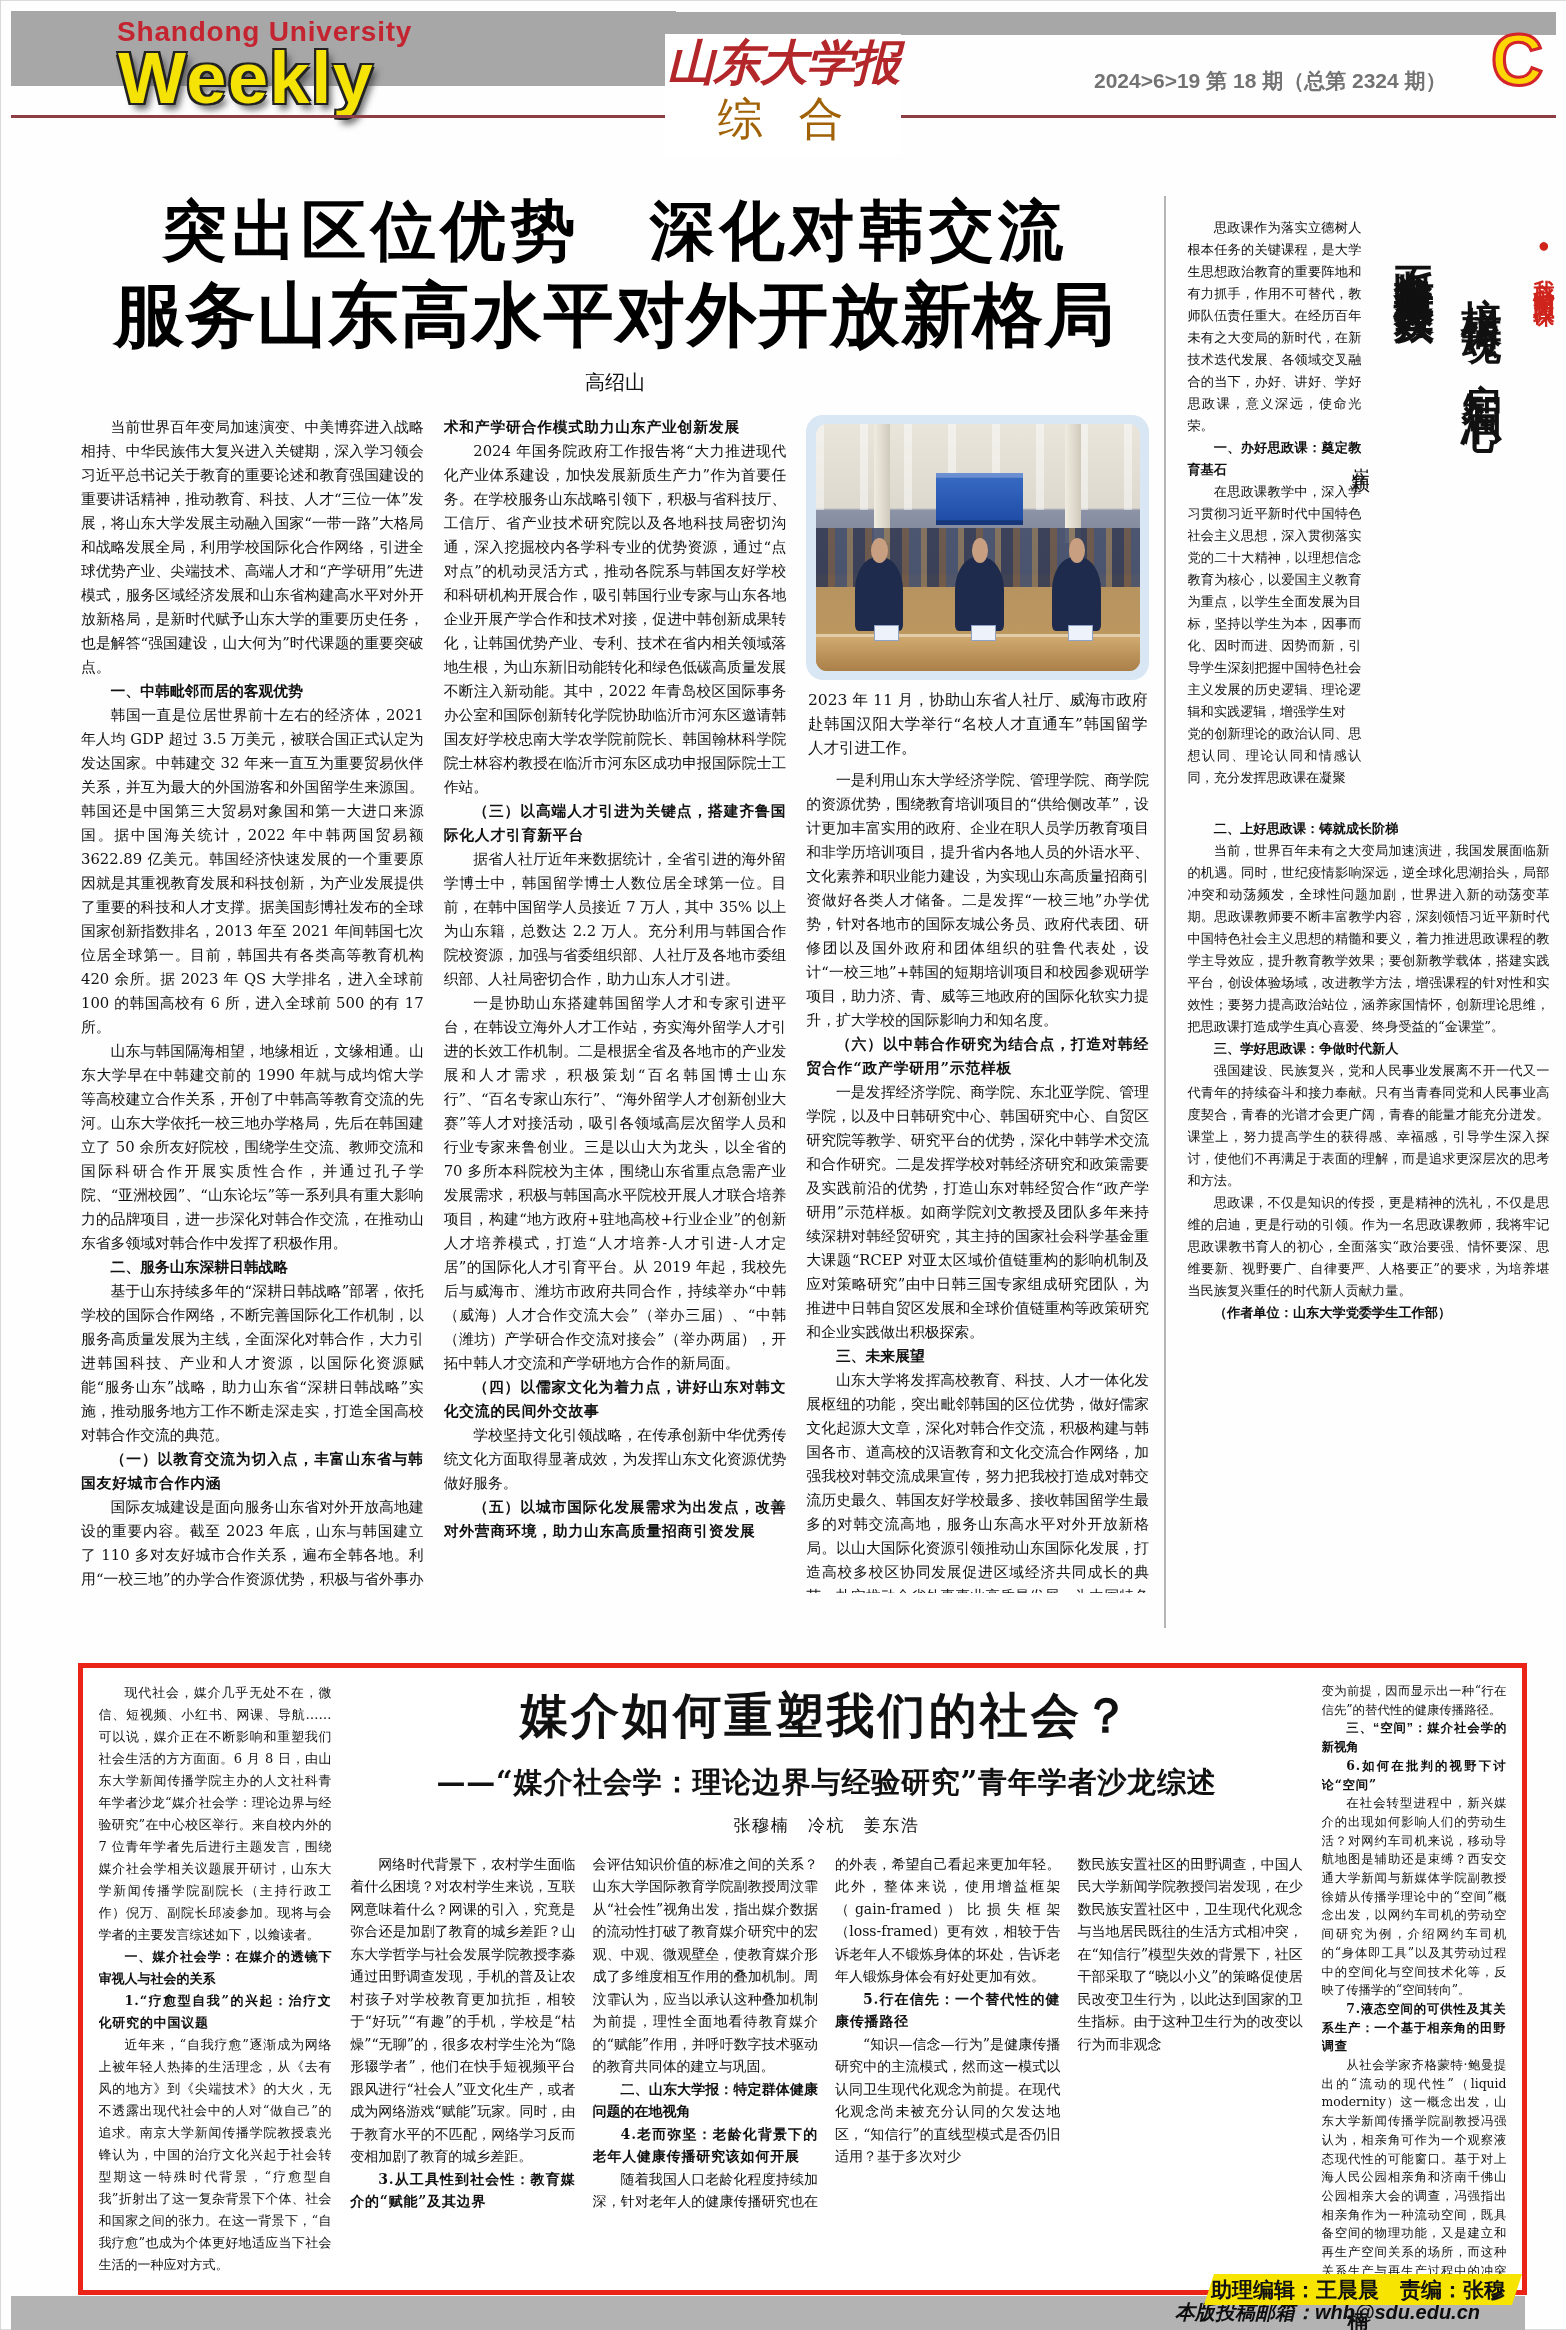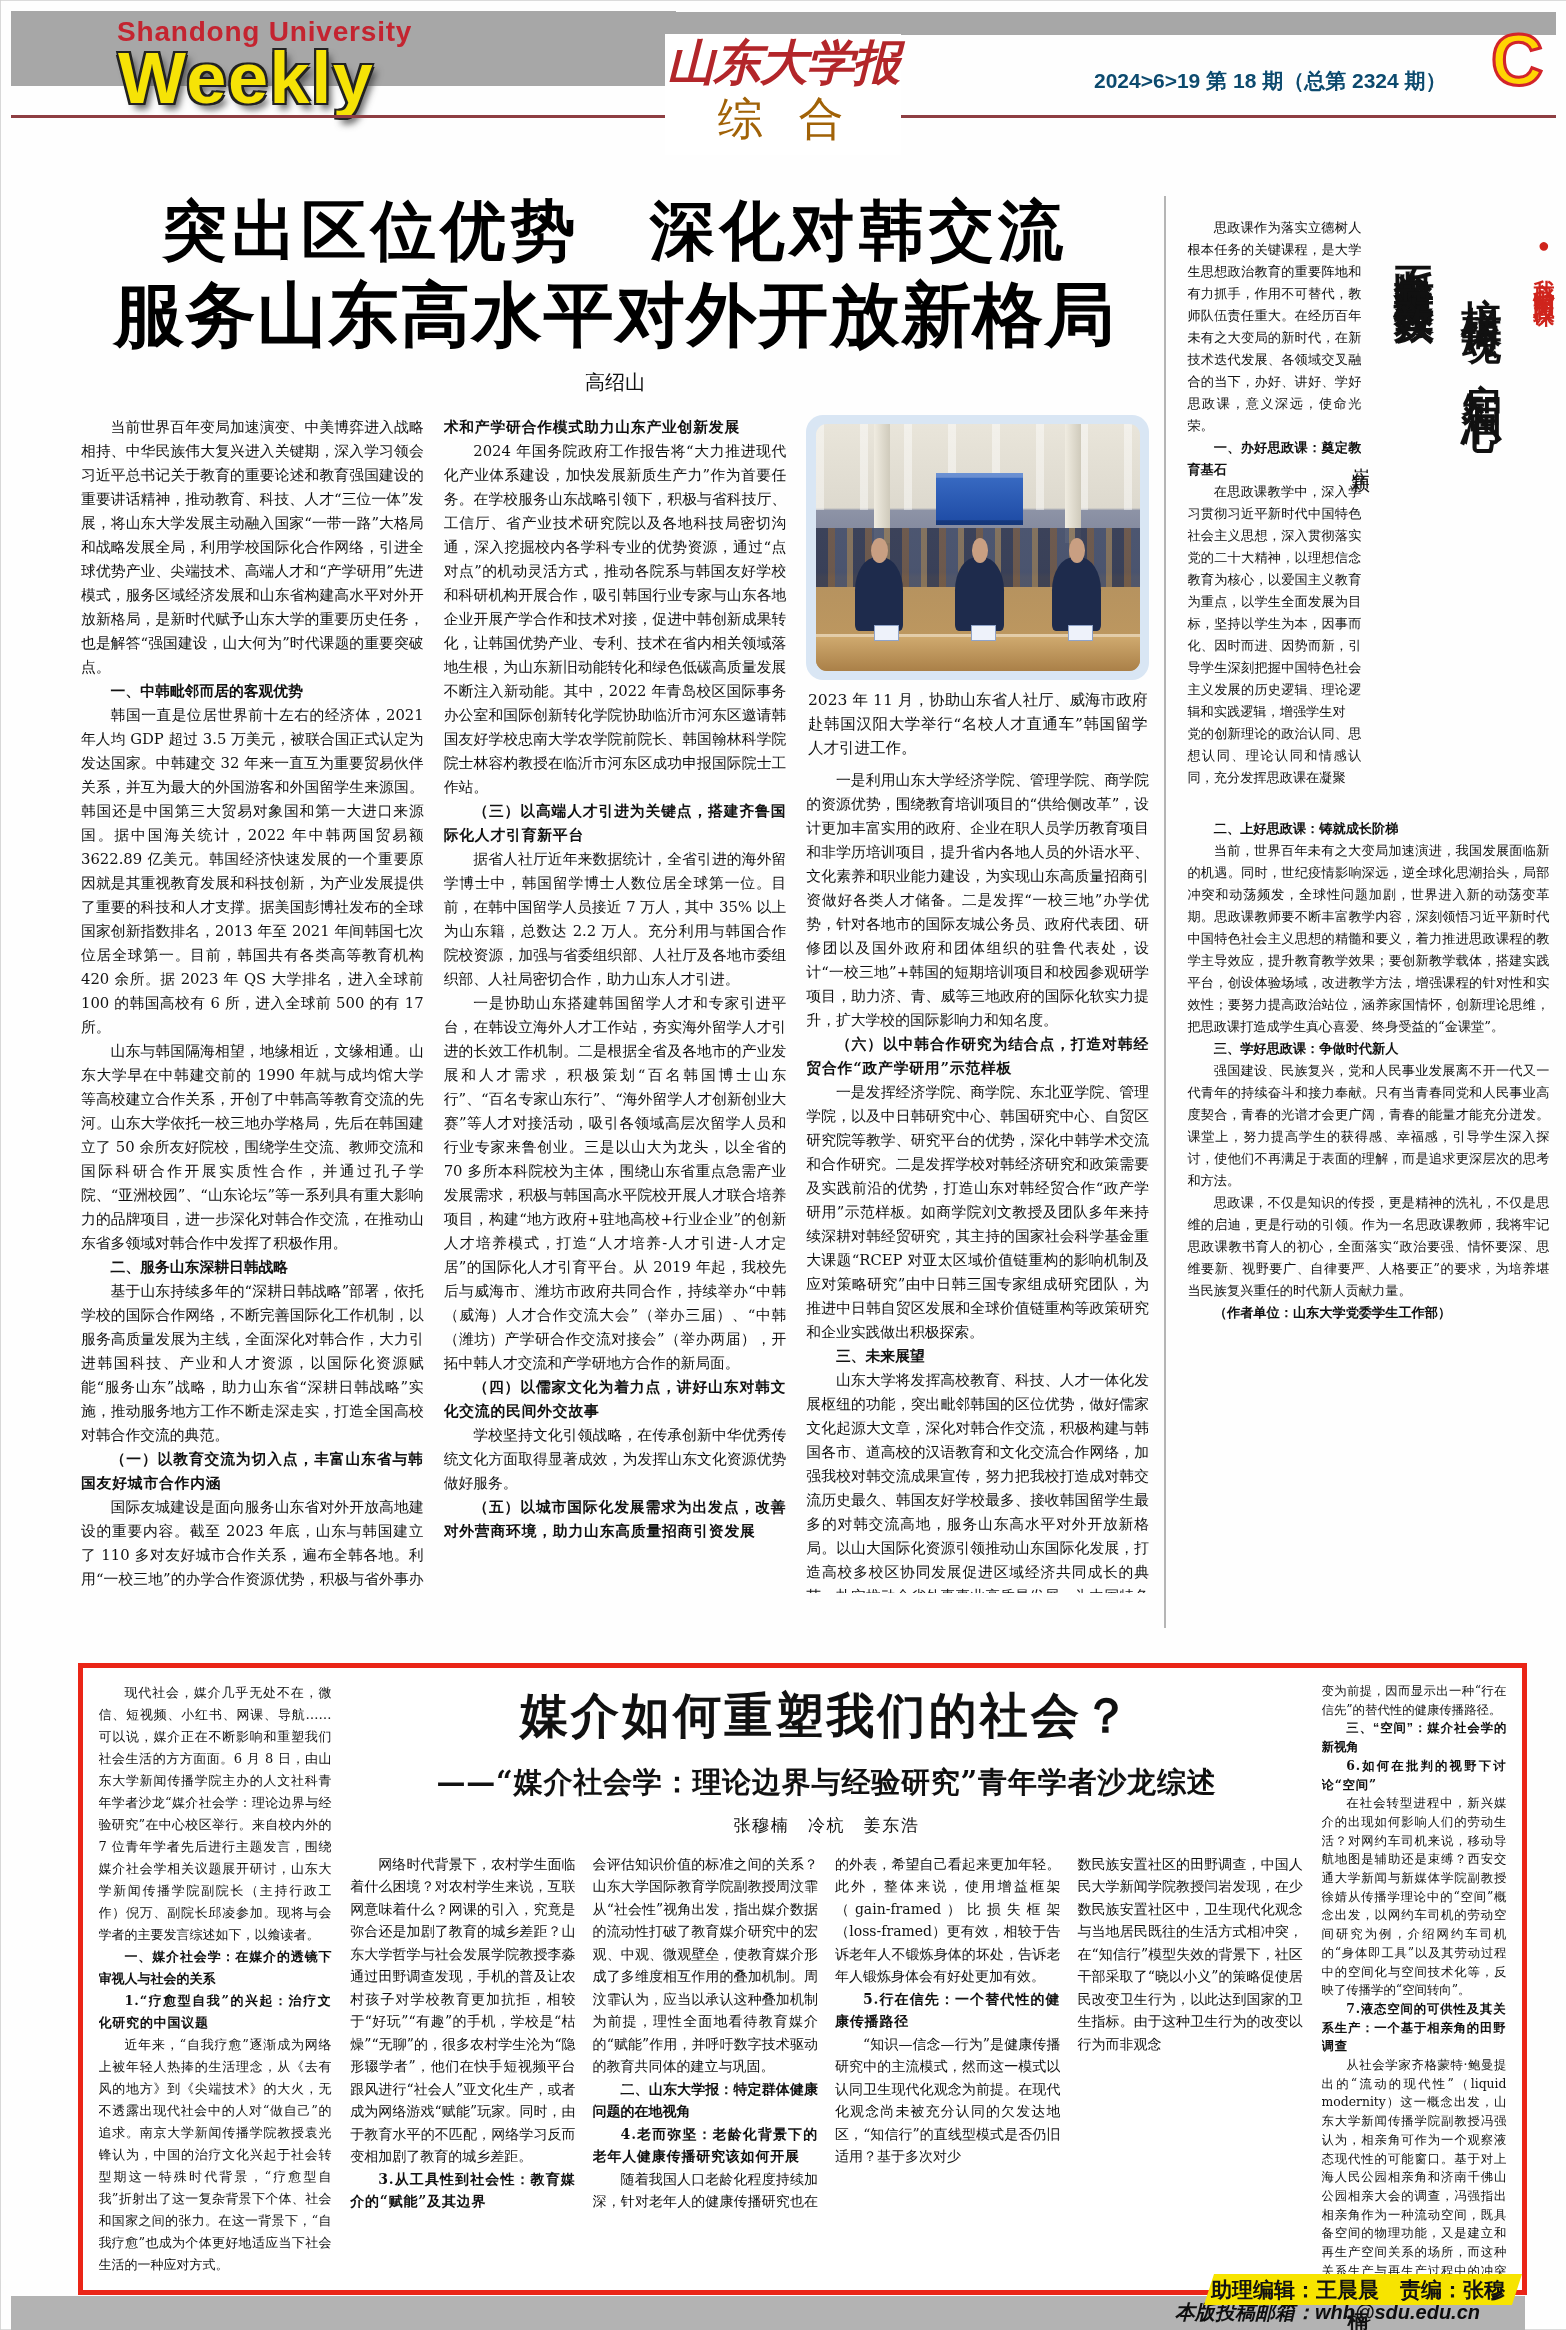--- a/index.html
+++ b/index.html
@@ -13,21 +13,21 @@
            font-weight:bold;font-size:28px;color:#c42430;letter-spacing:0.8px;}
   .logo-weekly{position:absolute;left:118px;top:37px;font-family:"Liberation Sans",sans-serif;
            font-weight:bold;font-size:72px;color:#f6e306;letter-spacing:1.6px;
            text-shadow:-2.3px -2.3px 0 #222,2.3px -2.3px 0 #222,-2.3px 2.3px 0 #222,2.3px 2.3px 0 #222,4.7px 6.2px 7.8px rgba(60,60,60,.8);}
   .red-rule{position:absolute;left:11px;top:115px;width:1545px;height:3.1px;background:#8e3e42;}
   .masthead-box{position:absolute;left:665px;top:34px;width:236px;height:121px;background:#fff;z-index:3;text-align:center;}
   .paper-name{font-size:48px;font-weight:bold;font-style:italic;color:#b3262a;line-height:51px;margin-top:3.1px;
               font-family:"DejaVu Serif",serif;letter-spacing:-1.6px;}
   .section-name{font-size:45px;letter-spacing:36px;color:#a16207;margin-top:6.2px;margin-left:31px;line-height:50px;}
   .issue-info{position:absolute;left:1094px;top:67px;font-family:"Liberation Sans",sans-serif;
-              font-weight:bold;font-size:21px;color:#0c4a6e;}
+              font-weight:bold;font-size:21px;color:#737373;}
   .page-letter{position:absolute;left:1491px;top:18.7px;font-family:"Liberation Sans",sans-serif;
               font-weight:bold;font-size:72px;color:#ffd503;-webkit-text-stroke:3.1px #d2242a;
               text-shadow:0 0 1.6px #d2242a;}
   
   .blk{margin:0;text-align:justify;}
   .blk.p{text-indent:2em;}
   .blk.cont{text-indent:0;}
   .blk.sig{text-indent:2em;font-weight:bold;}
   .blk.h1{font-weight:bold;text-indent:2em;font-family:"Liberation Sans",sans-serif;}
   .blk.h2{font-weight:bold;text-indent:2em;letter-spacing:0.8px;}

